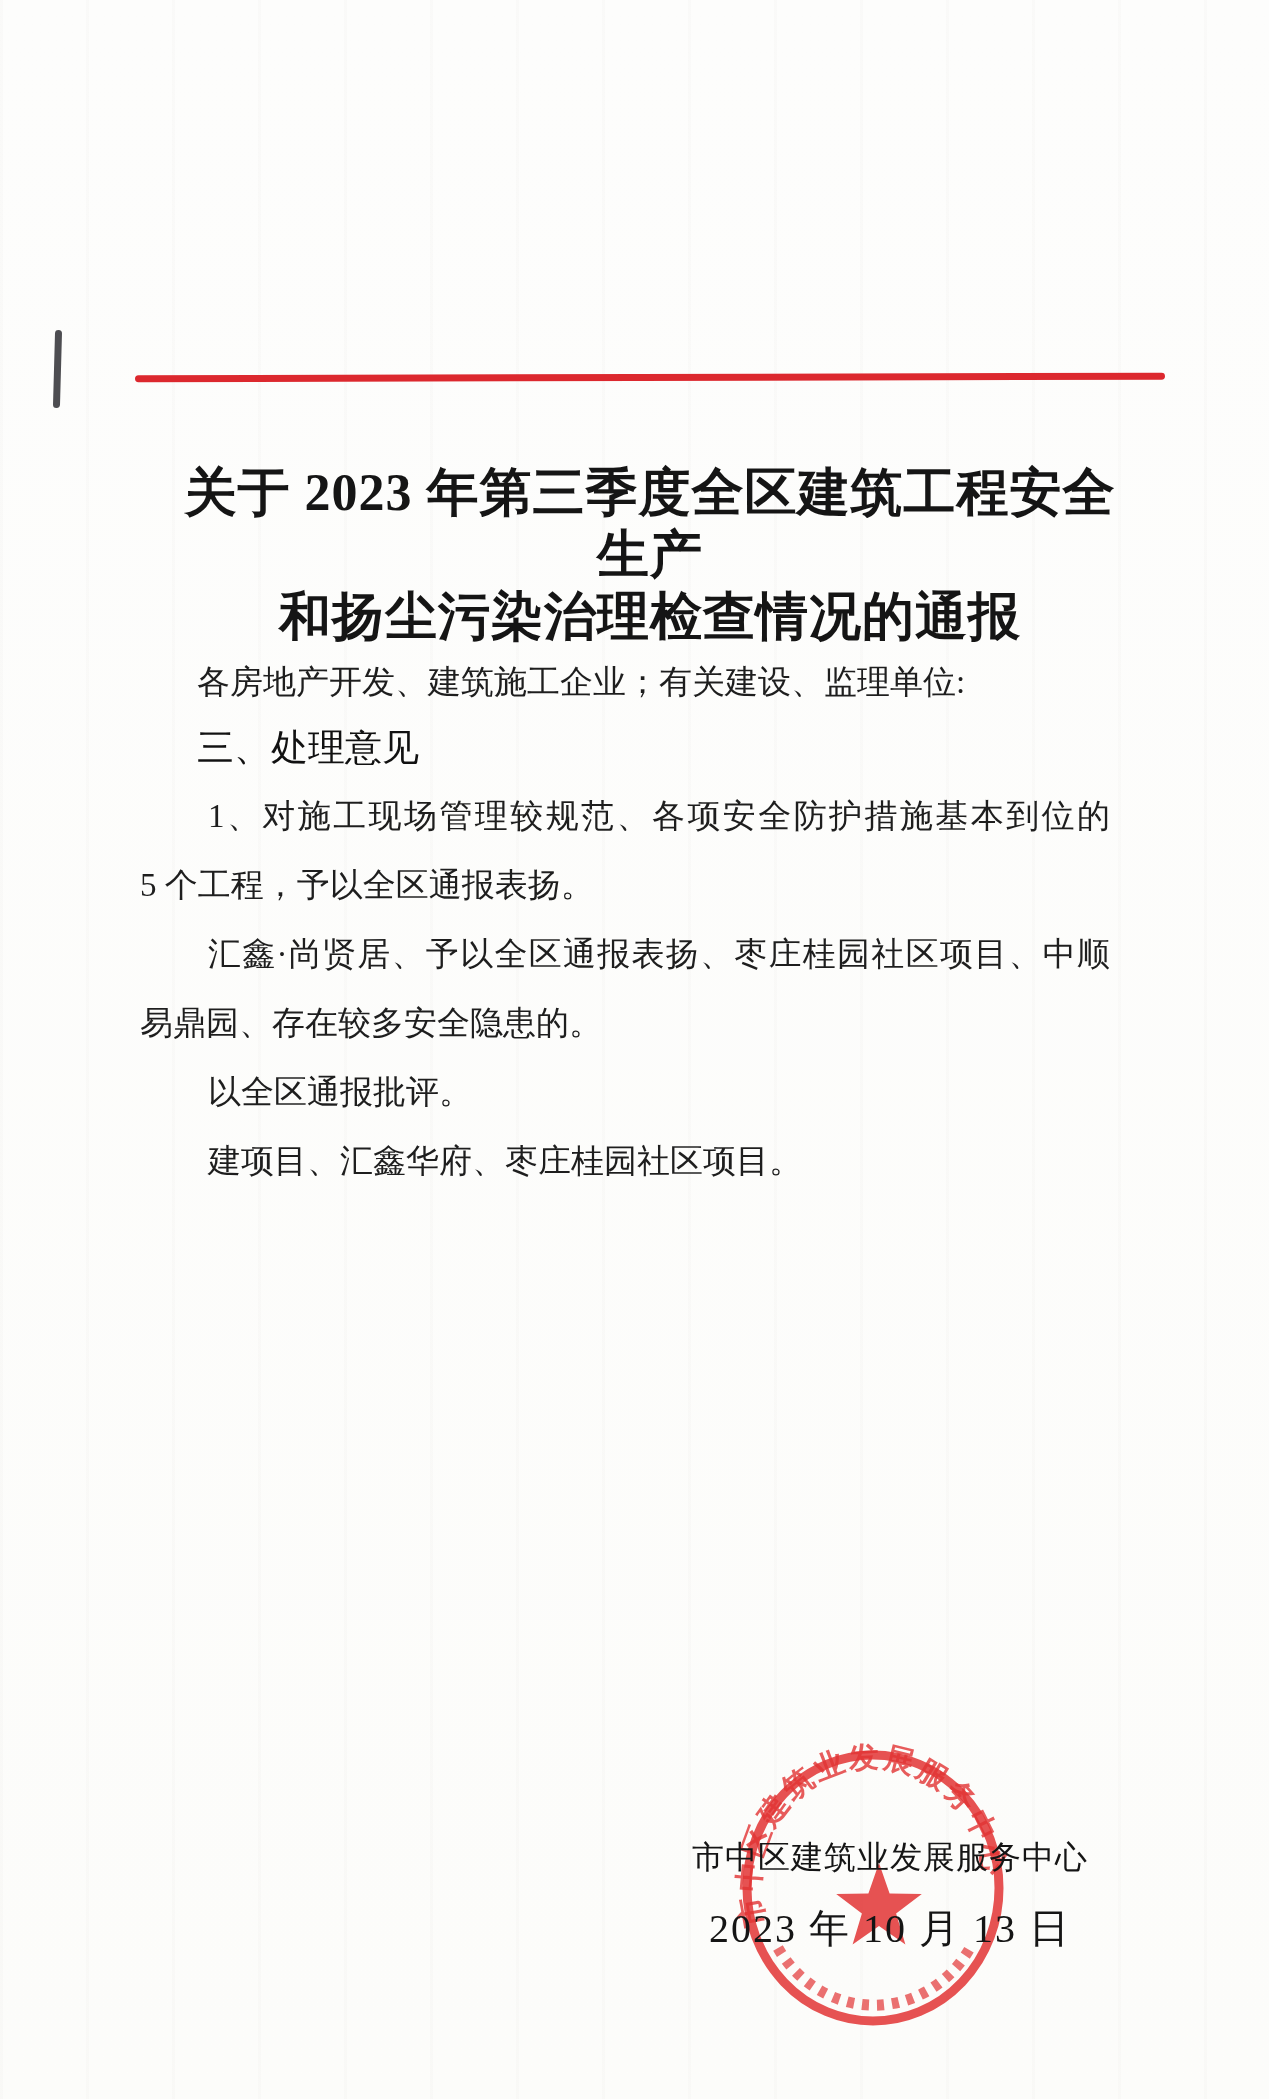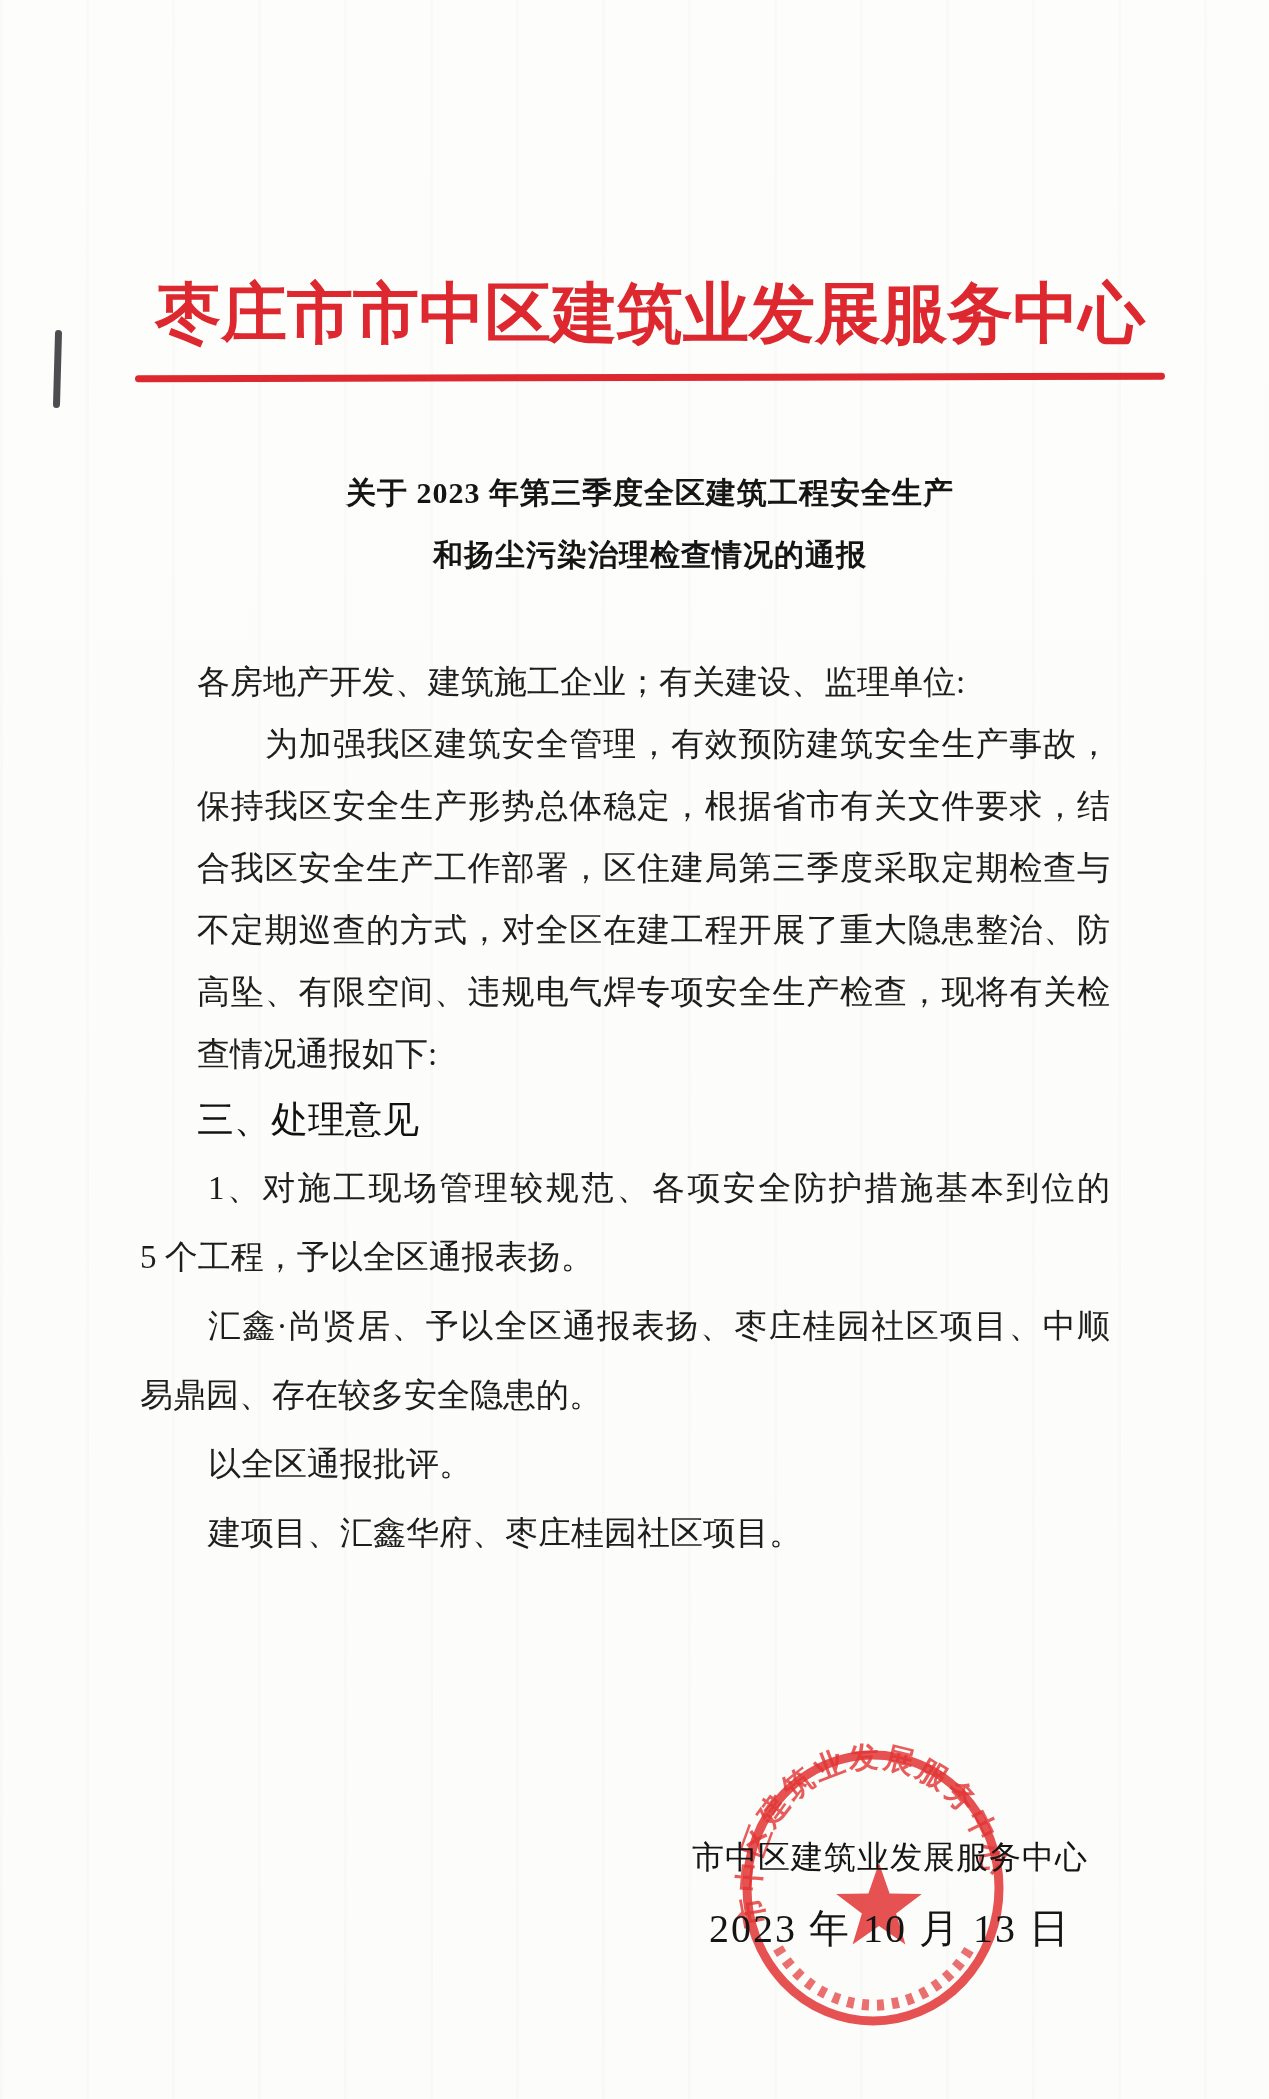--- a/index.html
+++ b/index.html
@@ -20,21 +20,21 @@
     text-align:center;font-size:66px;font-weight:bold;line-height:84px;
     letter-spacing:0px;white-space:nowrap;
   }
   .red-rule{
     position:absolute;left:135px;top:374px;width:1030px;height:7px;
     border-radius:4px;transform:rotate(-0.15deg);
   }
   
   .doc-title{
     position:absolute;left:170px;top:462px;width:960px;
-    text-align:center;font-weight:bold;font-size:30px;line-height:62px;
+    text-align:center;font-weight:bold;font-size:52px;line-height:62px;
     color:#151515;letter-spacing:1px;
   }
   
   .body-text{
     position:absolute;left:140px;top:651px;width:970px;
     font-size:33px;color:#1e1e1e;
   }
   .para{margin:0;}
   .shift{padding-left:57px;}
   .indent .line:first-child{text-indent:68px;}
@@ -69,40 +69,31 @@
     background:#2e2e32;border-radius:4px;transform:rotate(1.6deg);opacity:.85;
   }
 </style>
 </head>
 <body>
 
 <div class="page">
 
   <div class="scan-mark"></div>
 
-  <div class="org-name" style="color: rgb(220, 40, 46);">枣庄市市中区建筑业发展服务中心</div>
 
   <div class="red-rule" style="background: rgb(220, 40, 46);"></div>
 
   <div class="doc-title">
     <div>关于 2023 年第三季度全区建筑工程安全生产</div>
     <div>和扬尘污染治理检查情况的通报</div>
   </div>
 
   <div class="body-text" id="body-text">
       <div class="para sect-a shift">
         <div class="line">各房地产开发、建筑施工企业；有关建设、监理单位:</div>
-      </div>
-      <div class="para sect-a shift indent">
-        <div class="line just">为加强我区建筑安全管理，有效预防建筑安全生产事故，</div>
-        <div class="line just">保持我区安全生产形势总体稳定，根据省市有关文件要求，结</div>
-        <div class="line just">合我区安全生产工作部署，区住建局第三季度采取定期检查与</div>
-        <div class="line just">不定期巡查的方式，对全区在建工程开展了重大隐患整治、防</div>
-        <div class="line just">高坠、有限空间、违规电气焊专项安全生产检查，现将有关检</div>
-        <div class="line">查情况通报如下:</div>
       </div>
       <div class="para sect-b shift heading">
         <div class="line">三、处理意见</div>
       </div>
       <div class="para sect-b indent">
         <div class="line just">1、对施工现场管理较规范、各项安全防护措施基本到位的</div>
         <div class="line">5 个工程，予以全区通报表扬。</div>
       </div>
       <div class="para sect-b indent">
         <div class="line just">汇鑫·尚贤居、予以全区通报表扬、枣庄桂园社区项目、中顺</div>

